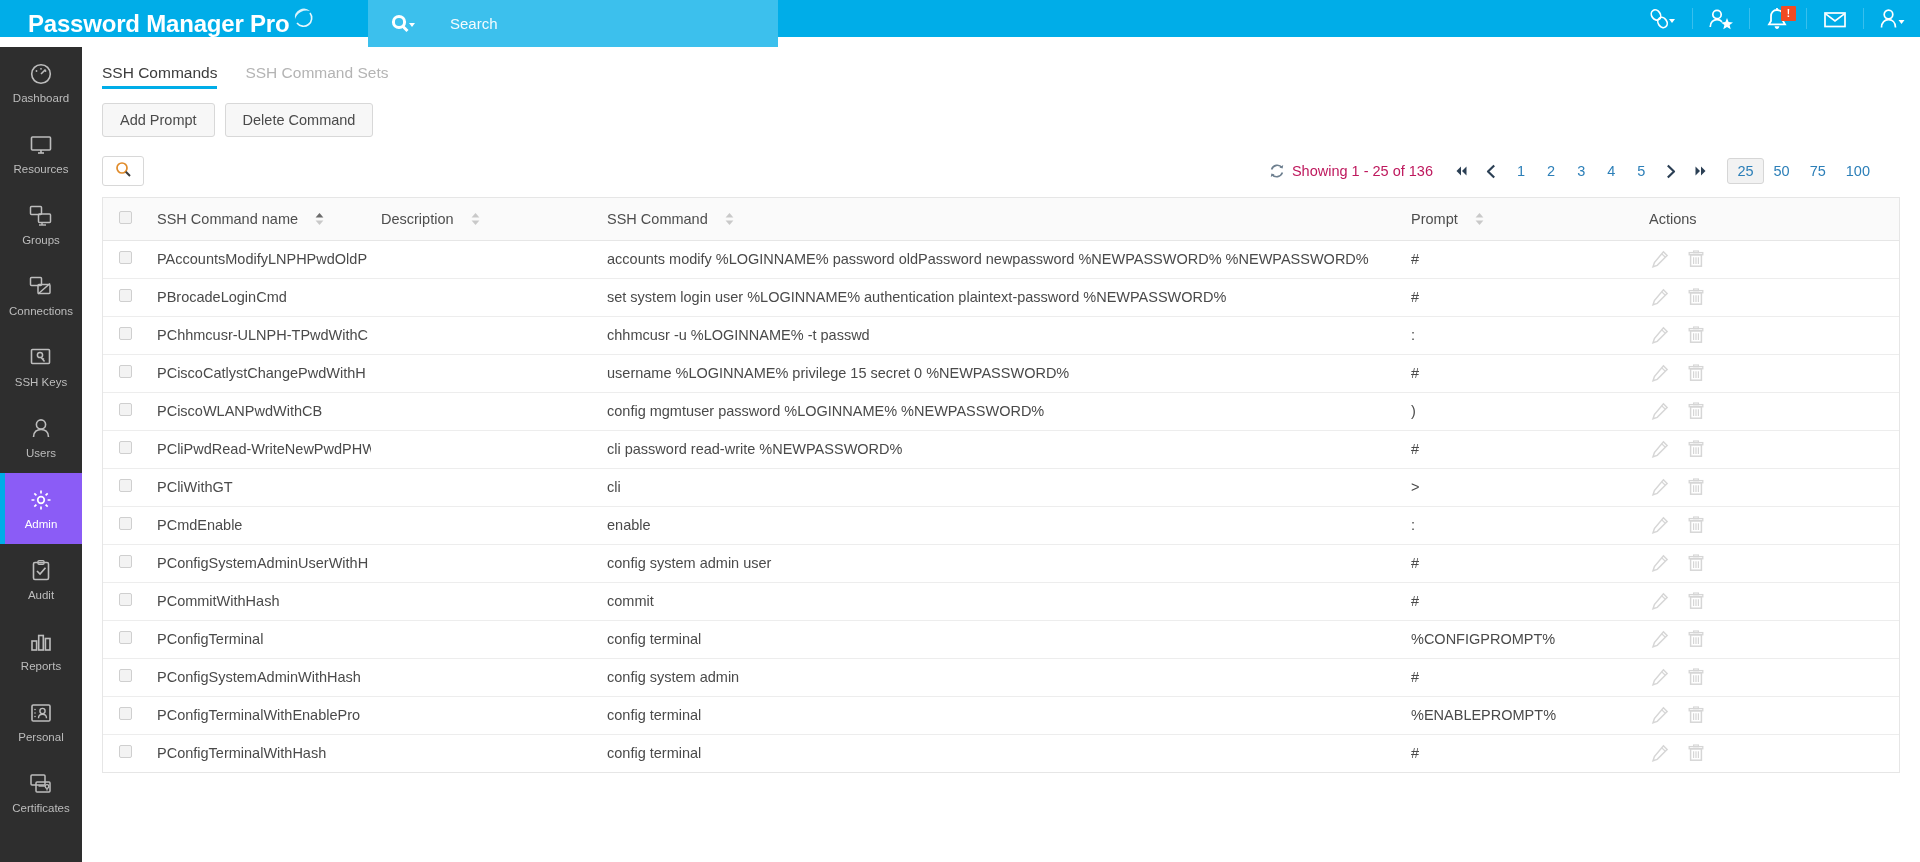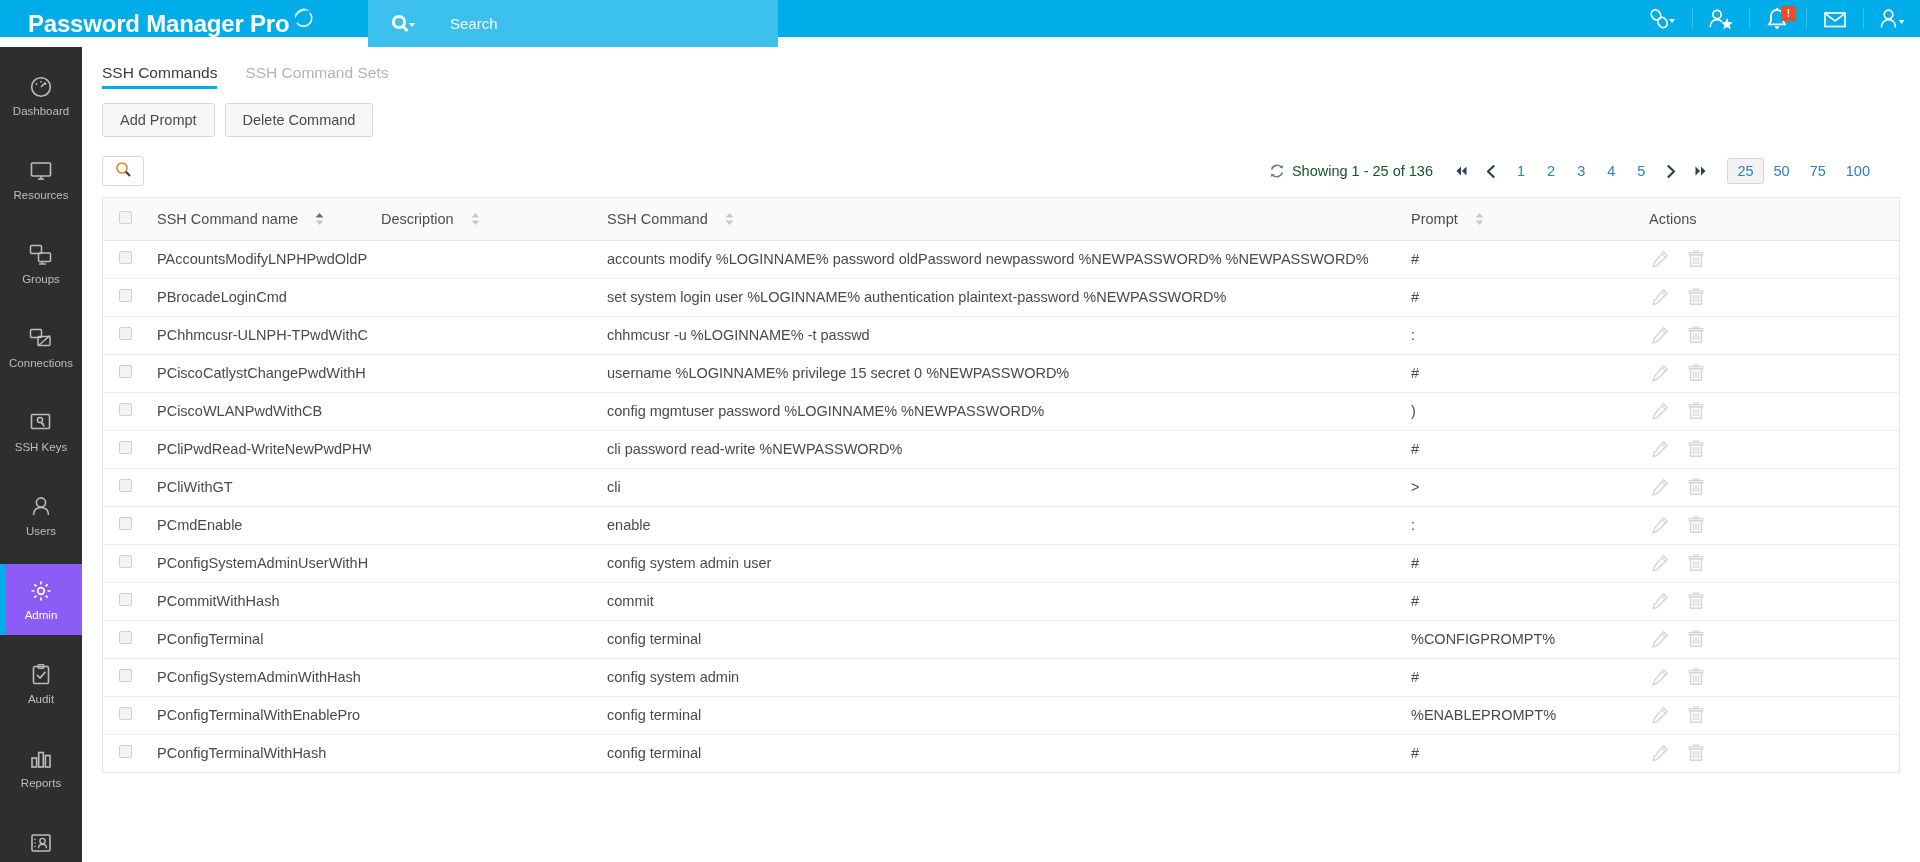--- a/index.html
+++ b/index.html
@@ -64,21 +64,21 @@
   
   .sidebar {
     position: absolute; top: 47px; left: 0;
     width: 82px; height: 815px;
     background: #2e2e2e;
   }
   .side-item {
     height: 71px; position: relative;
     display: flex; flex-direction: column;
     align-items: center; justify-content: center;
-    gap: 5px; cursor: pointer; margin-top: 13px;
+    gap: 5px; cursor: pointer;
   }
   .side-item .lbl {
     color: #bdbdbd; font-size: 11.5px; white-space: nowrap;
   }
   .side-item.active { background: #8b5cf6; }
   .side-item.active .lbl { color: #ffffff; }
   .side-item.active::before {
     content: ""; position: absolute; left: 0; top: 0;
     width: 5px; height: 100%; background: #00ade8;
   }
@@ -123,21 +123,21 @@
     background: #fff; border: 1px solid #d8d8d8; border-radius: 3px;
     display: flex; align-items: center; justify-content: center;
     cursor: pointer;
   }
   .pager {
     margin-left: auto; margin-right: 40px;
     display: flex; align-items: center; gap: 0px;
     font-size: 14.5px;
   }
   .pager .refresh { cursor: pointer; padding: 0 6px; display:flex; align-items:center;}
-  .pager .showing { color: #14532d; white-space: nowrap; padding-right: 12px; }
+  .pager .showing { color: #be185d; white-space: nowrap; padding-right: 12px; }
   .pager .arrow { color: #2b3f54; padding: 0 9px; cursor: pointer; display:flex; align-items:center;}
   .pager .pnum { color: #2c7fb8; padding: 0 11px; cursor: pointer; }
   .pager .sizes { display: flex; align-items: center; margin-left: 10px; }
   .pager .size {
     color: #2c7fb8; padding: 4px 10px; cursor: pointer;
   }
   .pager .size.sel {
     color: #2c7fb8; background: #f2f2f2;
     border: 1px solid #d6d6d6; border-radius: 3px;
     padding: 4px 9px;

